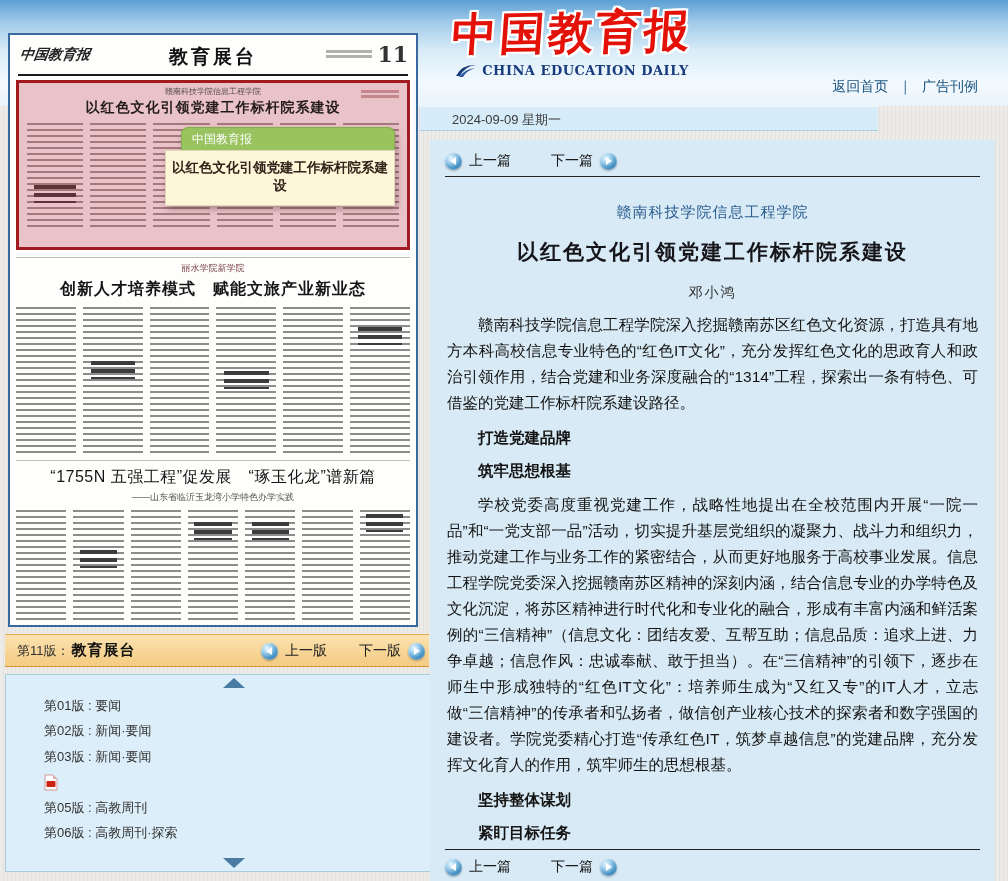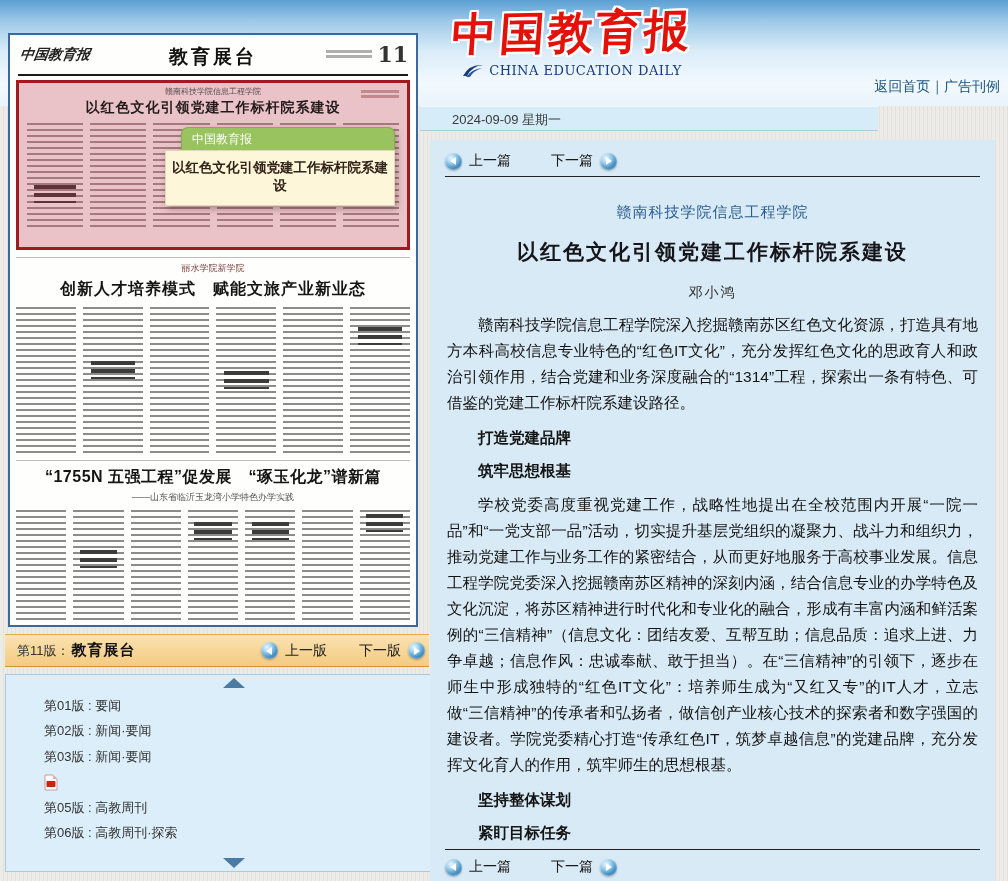--- a/index.html
+++ b/index.html
@@ -8,22 +8,22 @@
     background:repeating-linear-gradient(90deg,#ecebe7 0 3px,#e3e2de 3px 4px);}
 
   
   .site-header{position:absolute;left:0;top:0;width:1008px;height:106px;
     background:linear-gradient(180deg,#5b9fd4 0%,#9ec9e8 20%,#d9ecf8 48%,#f3f9fe 78%,#eaf4fb 100%);}
   .logo{position:absolute;left:452px;top:6px;width:240px;text-align:center;}
   .logo-cn{font-family:"DejaVu Serif",serif;font-weight:bold;font-size:45px;line-height:54px;
     color:#e31108;letter-spacing:3px;transform:skewX(-5deg) rotate(-1deg);
     text-shadow:-2px -2px 0 #fff,2px -2px 0 #fff,-2px 2px 0 #fff,2px 2px 0 #fff,0 -2px 0 #fff,0 2px 0 #fff,-2px 0 0 #fff,2px 0 0 #fff;}
   .logo-en{margin-top:3px;display:flex;align-items:center;justify-content:center;gap:5px;}
-  .logo-en span{font-family:"DejaVu Serif",serif;font-weight:normal;font-size:13px;color:#173b7c;letter-spacing:.5px;text-align:right;}
-  .header-links{position:absolute;right:8px;top:78px;font-size:14px;color:#17527e;display:flex;align-items:center;}
+  .logo-en span{font-family:"DejaVu Serif",serif;font-weight:bold;font-size:13px;color:#173b7c;letter-spacing:.5px;text-align:right;}
+  .header-links{position:absolute;right:30px;top:78px;font-size:14px;color:#17527e;display:flex;gap:10px;align-items:center;}
   .header-links a{color:#17527e;text-decoration:none;cursor:pointer;}
 
   
   .date-bar{position:absolute;left:420px;top:106px;width:458px;height:25px;background:#d6ecf9;
     border-top:1px solid #eef6fb;border-bottom:1px solid #a9cfe2;line-height:25px;
     padding-left:32px;font-size:13px;color:#3a3a3a;box-sizing:border-box;}
 
   
   .paper-panel{position:absolute;left:8px;top:33px;width:410px;height:594px;background:#fefefc;
     border:2px solid #39699e;box-sizing:border-box;padding:4px 6px;overflow:hidden;}
@@ -54,32 +54,32 @@
   .tooltip{position:absolute;left:146px;top:44px;width:230px;z-index:5;filter:drop-shadow(2px 3px 3px rgba(60,30,30,.35));}
   .tip-bar{margin-left:16px;background:#99c35f;border:1px solid #84af4c;border-bottom:none;
     border-radius:7px 7px 0 0;color:#fff;font-size:12px;padding:3px 10px 2px;box-sizing:border-box;}
   .tip-body{background:#fdf6d8;border:1px solid #e0d8b8;padding:8px 5px 10px;font-size:13.5px;
     font-weight:bold;color:#33231a;text-align:center;}
 
   .sec-rule{height:1px;background:#bdbdbd;margin:7px 0 4px;}
   .art2-org{text-align:center;font-size:9px;color:#7a4444;margin-top:2px;}
   .art2-head{text-align:center;font-size:16px;font-weight:bold;color:#151515;margin:4px 0 7px;letter-spacing:1px;}
   .art2-cols{height:146px;}
-  .art3-head{text-align:center;font-size:16px;font-weight:bold;color:#151515;margin-top:6px;letter-spacing:.5px;}
+  .art3-head{text-align:center;font-size:16px;font-weight:normal;color:#151515;margin-top:6px;letter-spacing:.5px;}
   .art3-sub{text-align:center;font-size:9px;color:#50504e;margin:3px 0 6px;}
   .art3-cols{height:112px;}
 
   
   .edition-bar{position:absolute;left:5px;top:634px;width:424px;height:33px;box-sizing:border-box;
     background:linear-gradient(180deg,#fbe3b2 0%,#f7d596 55%,#f4cb82 100%);
     border-top:1px solid #e6a94e;border-bottom:1px solid #d89434;
     display:flex;align-items:center;padding:0 4px 0 12px;}
   .ed-label{font-size:13px;color:#333;}
   .ed-section{font-size:15px;font-weight:bold;color:#111;margin-left:2px;letter-spacing:1px;}
-  .ed-nav{margin-left:auto;display:flex;align-items:center;gap:7px;}
+  .ed-nav{margin-left:auto;display:flex;align-items:flex-end;gap:7px;}
   .ed-nav .navlink{font-size:14px;color:#222;cursor:pointer;}
   .ed-gap{width:18px;}
 
   
   .globe{width:17px;height:17px;border-radius:50%;position:relative;flex:0 0 auto;cursor:pointer;
     background:radial-gradient(circle at 35% 30%,#eaf7ff 0%,#9fd0ee 30%,#3f8cc0 65%,#1e5e96 100%);
     box-shadow:inset 0 0 2px rgba(255,255,255,.7),0 1px 2px rgba(0,0,0,.3);}
   .globe::after{content:"";position:absolute;top:4.5px;width:0;height:0;
     border-top:4px solid transparent;border-bottom:4px solid transparent;}
   .globe.prev::after{left:5px;border-right:6px solid #fff;}

